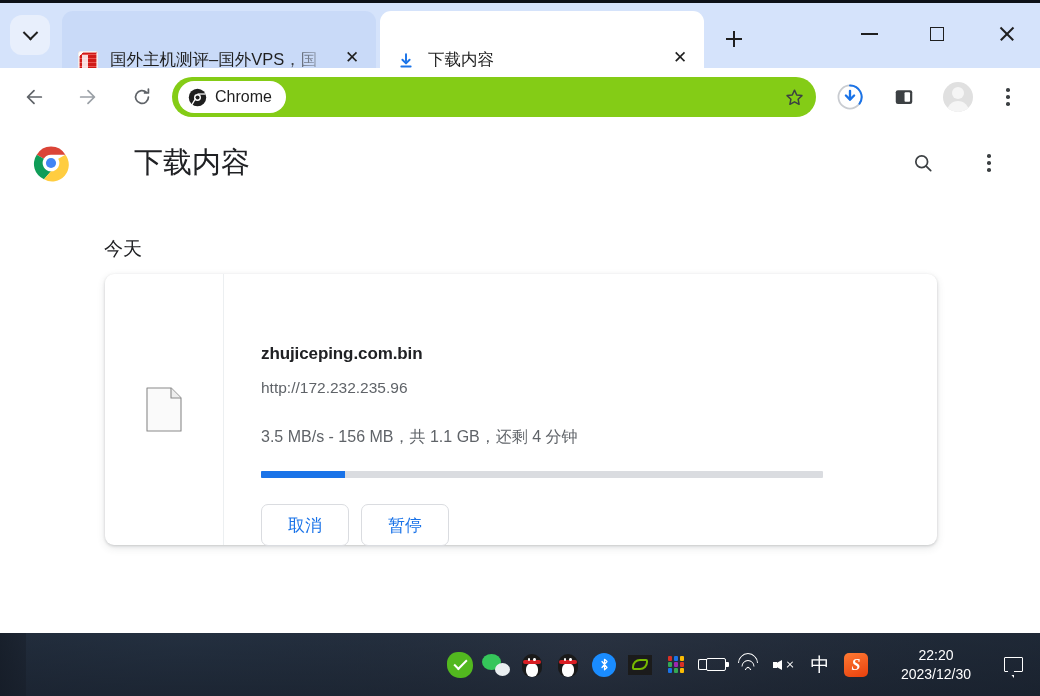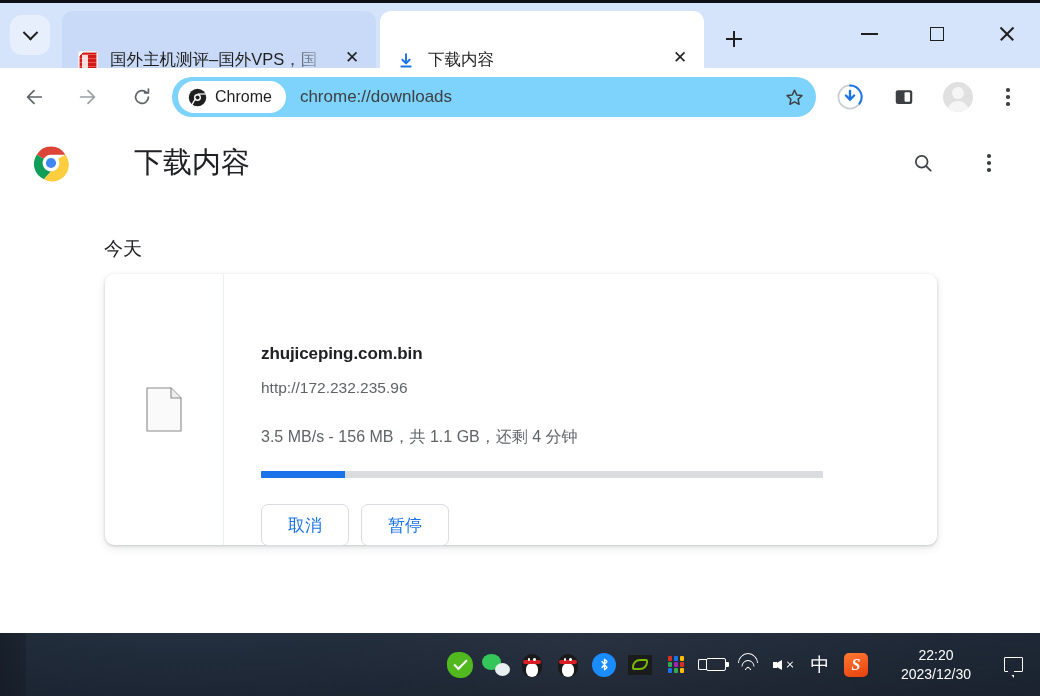--- a/index.html
+++ b/index.html
@@ -127,21 +127,21 @@
   }
   .nav-btn {
     width: 40px; height: 40px; border-radius: 50%;
     display: flex; align-items: center; justify-content: center;
     cursor: pointer; flex: 0 0 40px;
   }
   .nav-btn svg { width: 22px; height: 22px; }
 
   #omnibox {
     flex: 1 1 auto; height: 40px; margin: 0 14px 0 10px;
-    background: #7dd3fc; border-radius: 20px;
+    background: #84cc16; border-radius: 20px;
     display: flex; align-items: center; padding-left: 6px;
   }
   #chrome-chip {
     height: 32px; border-radius: 16px; background: #ffffff;
     display: flex; align-items: center; gap: 8px;
     padding: 0 14px 0 10px; flex: 0 0 auto;
   }
   #chrome-chip .chip-label { font-size: 16px; color: #1f1f1f; }
   #omnibox-url {
     margin-left: 14px; font-size: 17px; color: #3c4043;
@@ -440,21 +440,20 @@
       <div id="chrome-chip">
         <svg viewBox="0 0 24 24" style="width:19px;height:19px;">
           <circle cx="12" cy="12" r="11" fill="#1f1f1f"></circle>
           <circle cx="12" cy="12" r="4.4" fill="#ffffff"></circle>
           <circle cx="12" cy="12" r="2.6" fill="#1f1f1f"></circle>
           <path d="M12 7.6h10.2" stroke="#ffffff" stroke-width="1.6"></path>
           <path d="M9.7 13.2L4.6 21.6" stroke="#ffffff" stroke-width="1.6"></path>
         </svg>
         <span class="chip-label">Chrome</span>
       </div>
-      <div id="omnibox-url" title="chrome://downloads">chrome://downloads</div>
       <div style="flex:1 1 auto;"></div>
       <div id="star-btn">
         <svg viewBox="0 0 24 24" style="width:21px;height:21px;">
           <path d="M12 3.6l2.55 5.5 5.95.72-4.4 4.1 1.18 5.9L12 16.9l-5.28 2.92 1.18-5.9-4.4-4.1 5.95-.72z" fill="none" stroke="#3c4043" stroke-width="1.7" stroke-linejoin="round"></path>
         </svg>
       </div>
     </div>
 
     <div class="tb-icon">
       <svg viewBox="0 0 30 30" style="width:28px;height:28px;">

